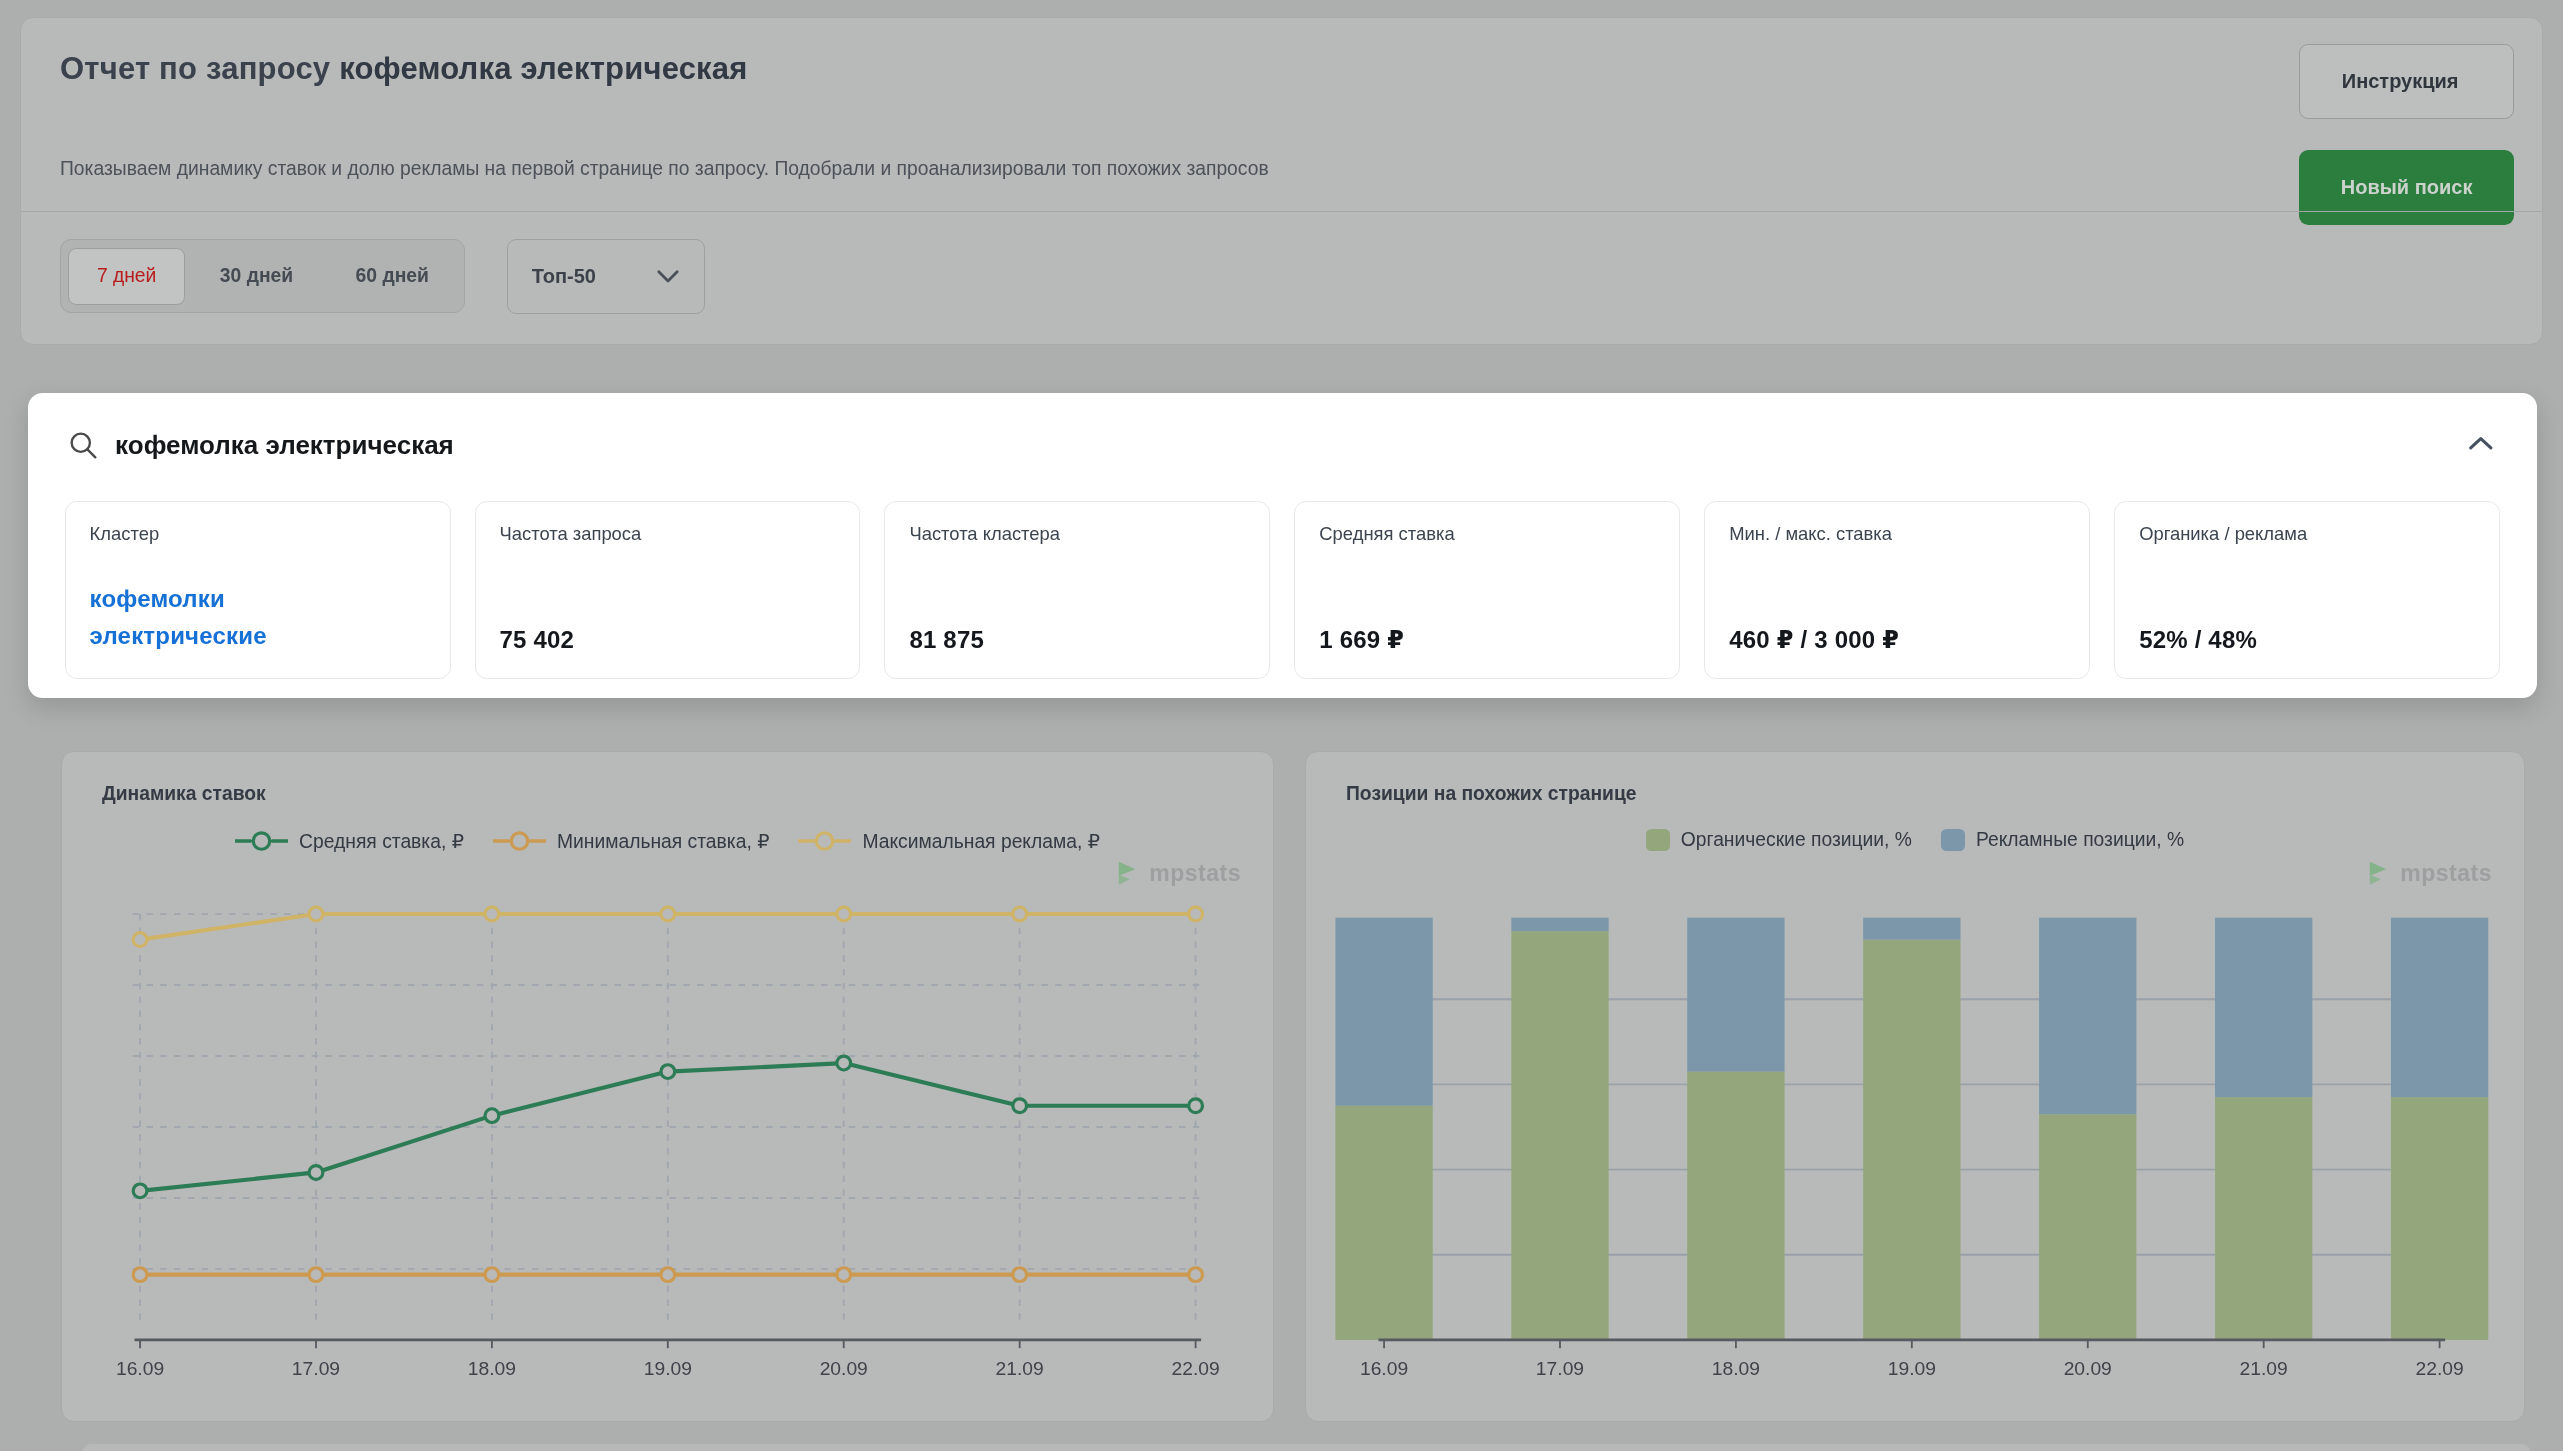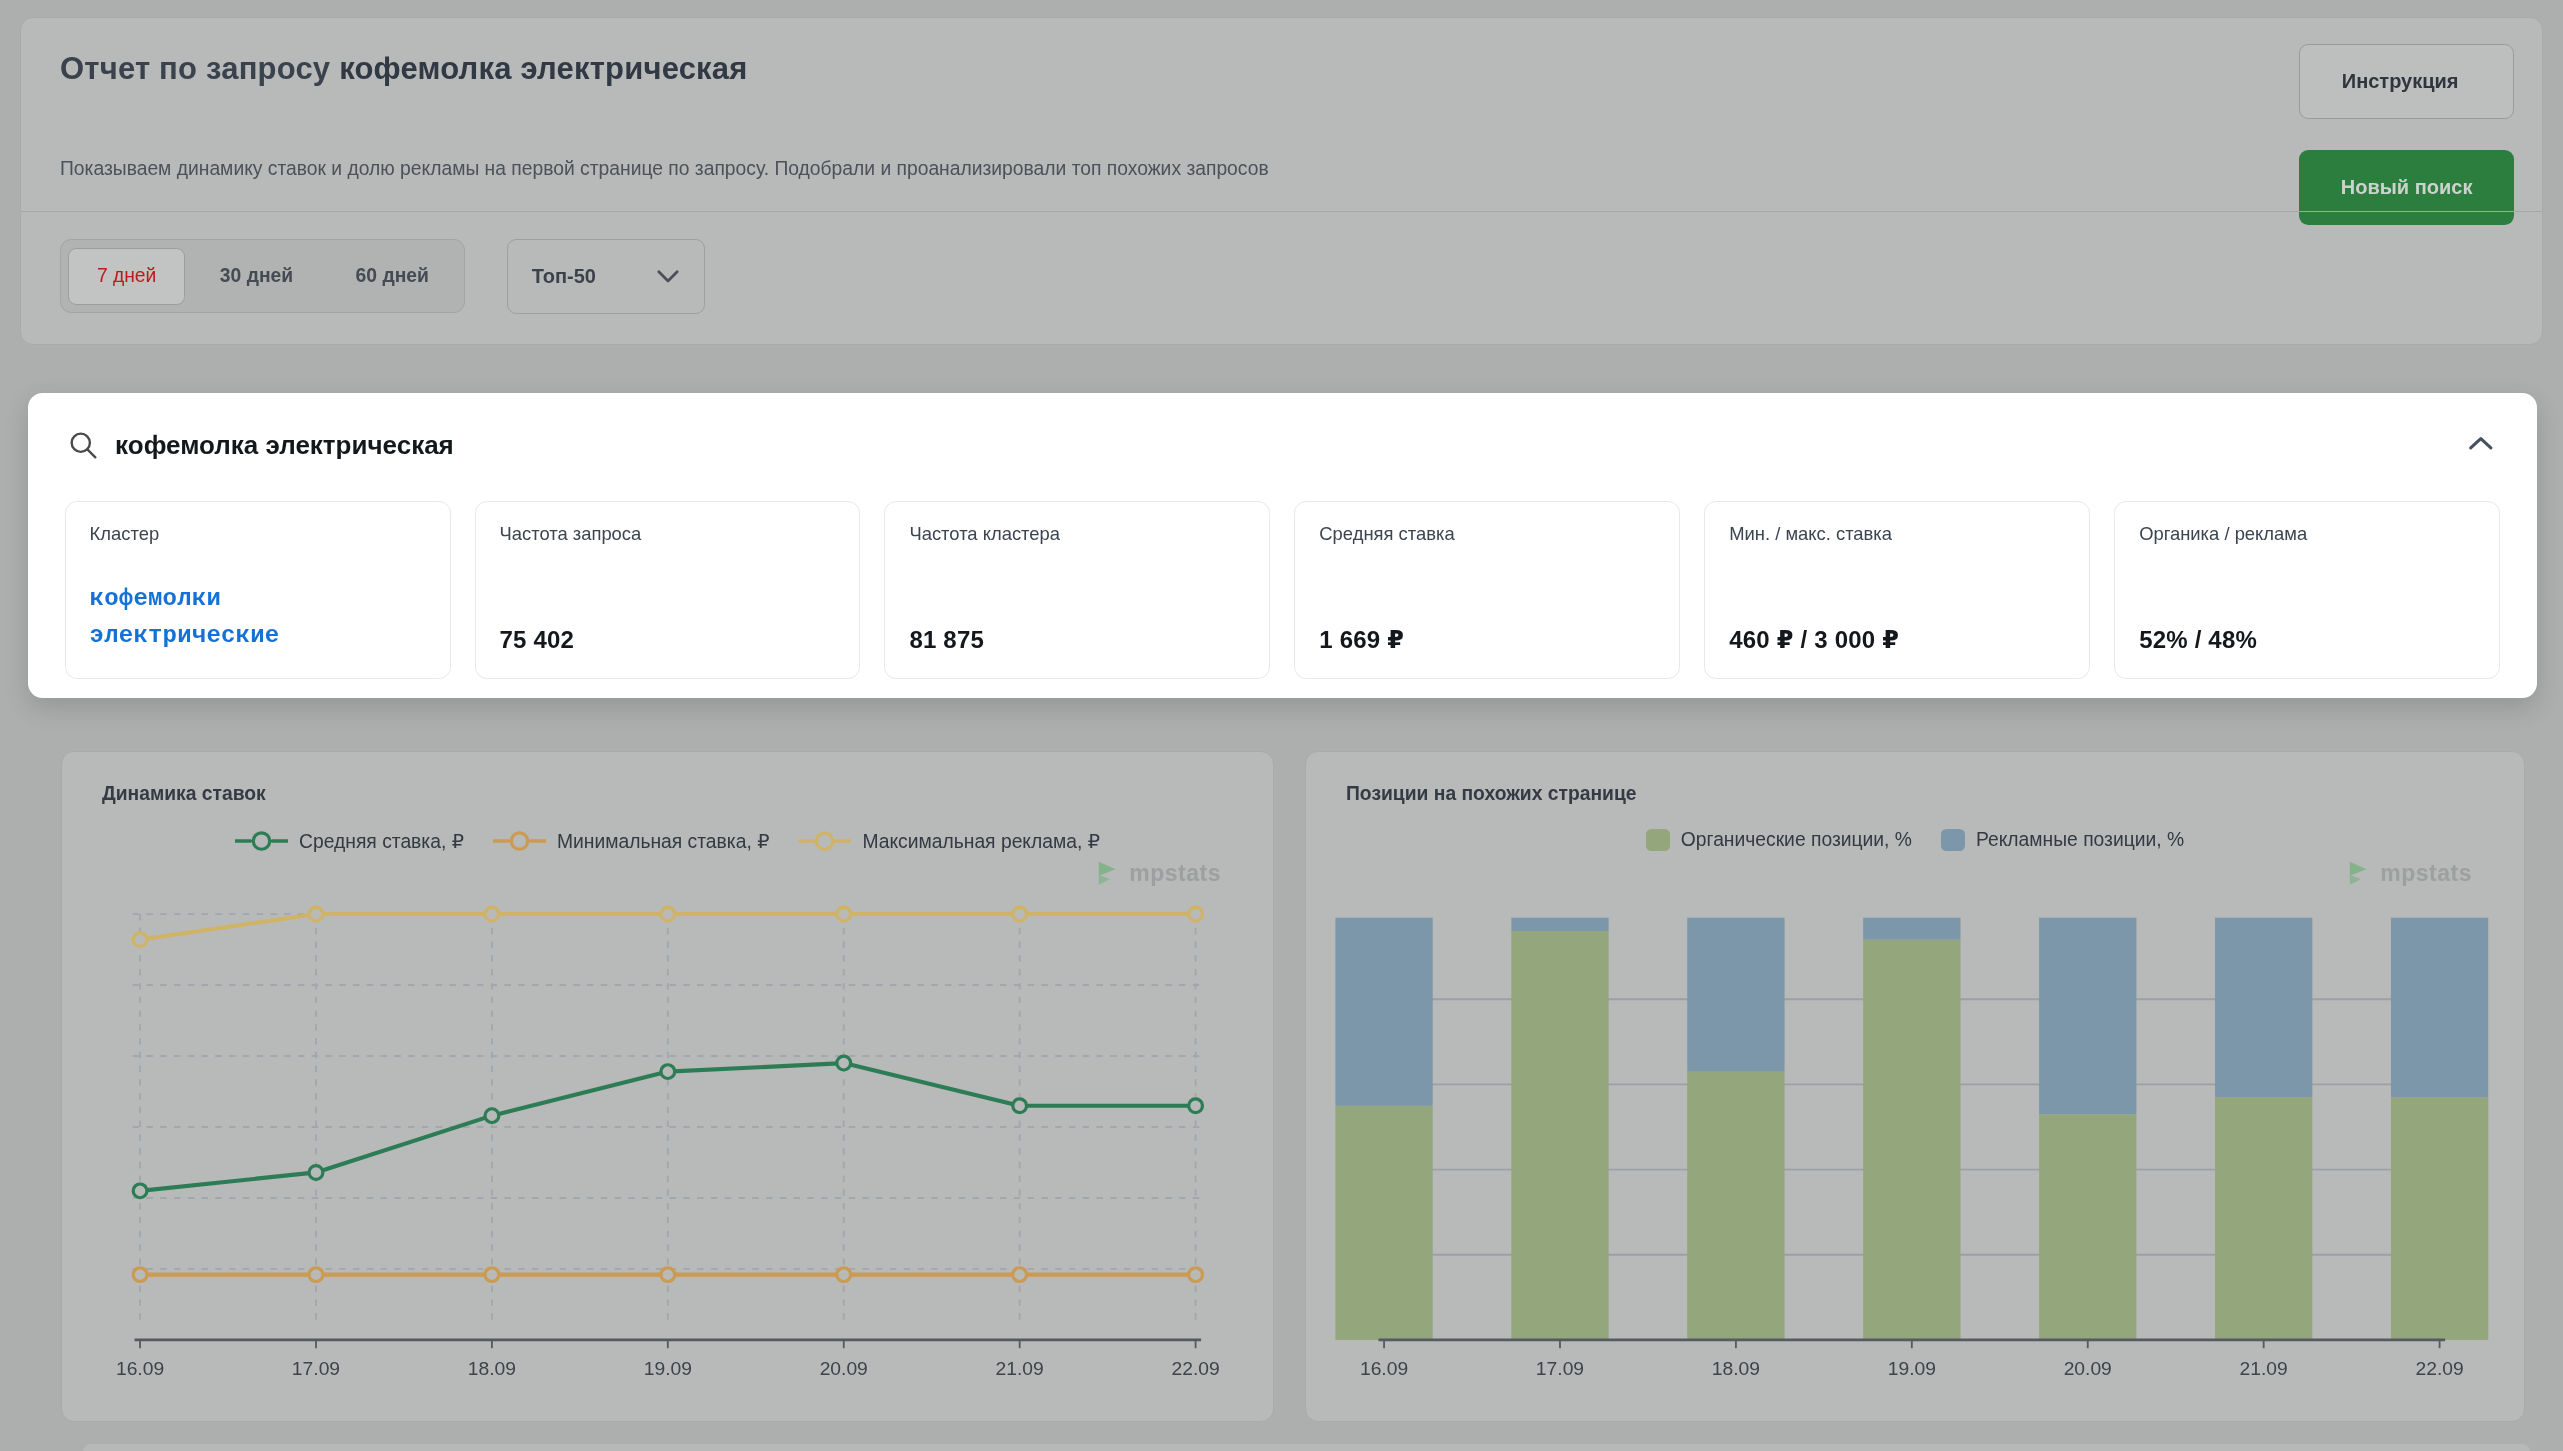--- a/index.html
+++ b/index.html
@@ -35,33 +35,33 @@
                background:#ffffff; border-radius:14.7px; box-shadow:0 9.2px 26px rgba(0,0,0,.14); z-index:2; }
   .search-row { position:absolute; left:40px; right:37px; top:29px; height:46px; display:flex; align-items:center; cursor:text; }
   .search-icon { margin-right:16.5px; flex:none; }
   .search-query { font-size:26px; font-weight:700; color:#15181b; }
   .collapse-btn { margin-left:auto; background:none; border:none; cursor:pointer; padding:5.5px; }
   .stat-cards { position:absolute; left:37px; right:37px; top:108px; height:178px; display:flex; gap:24px; }
   .stat-card { flex:1; background:#fff; border:1.8px solid #e7e8ea; border-radius:12px;
                padding:21px 24px 24px; display:flex; flex-direction:column; justify-content:space-between; }
   .stat-label { font-size:18.4px; color:#3c4450; }
   .stat-value { font-size:24px; font-weight:700; color:#14181d; letter-spacing:0.2px; }
-  .stat-value.link { color:#1571d6; max-width:266px; line-height:1.55; cursor:pointer;font-family:Liberation Mono, monospace; }
+  .stat-value.link { color:#1571d6; max-width:266px; line-height:1.55; cursor:pointer; }
 
   
   .chart-card { position:absolute; top:751px; height:671px; background:#b8b9b9;
                 border:0.9px solid #a9aaaa; border-radius:13px; }
   #chart-0 { left:61px;  width:1213px; }
   #chart-1 { left:1305px; width:1220px; }
   .chart-title { position:absolute; left:40px; top:31px; font-size:19.3px; font-weight:700; color:#343b45; }
   .legend { position:absolute; left:0; right:0; top:77px; display:flex; justify-content:center;
             align-items:center; gap:29px; }
   .legend-item { display:flex; align-items:center; gap:11px; font-size:19.3px; color:#333a43; cursor:pointer; }
   .legend-swatch { width:24px; height:22px; border-radius:5.5px; }
-  .watermark { position:absolute; right:52px; top:108px; display:flex; align-items:center; gap:9.2px;
+  .watermark { position:absolute; right:32px; top:108px; display:flex; align-items:center; gap:9.2px;
                font-size:23px; font-weight:600; color:#9da0a0; letter-spacing:0.5px;text-align:center; }
   svg.plot { position:absolute; left:37px; top:129px; overflow:visible; }
 
   .next-strip { position:absolute; left:83px; right:33px; bottom:0; height:8.3px;
                 background:#b7b8b8; border-radius:9.2px 9.2px 0 0; }
 </style>
 </head>
 <body>
 
 <div class="page">

